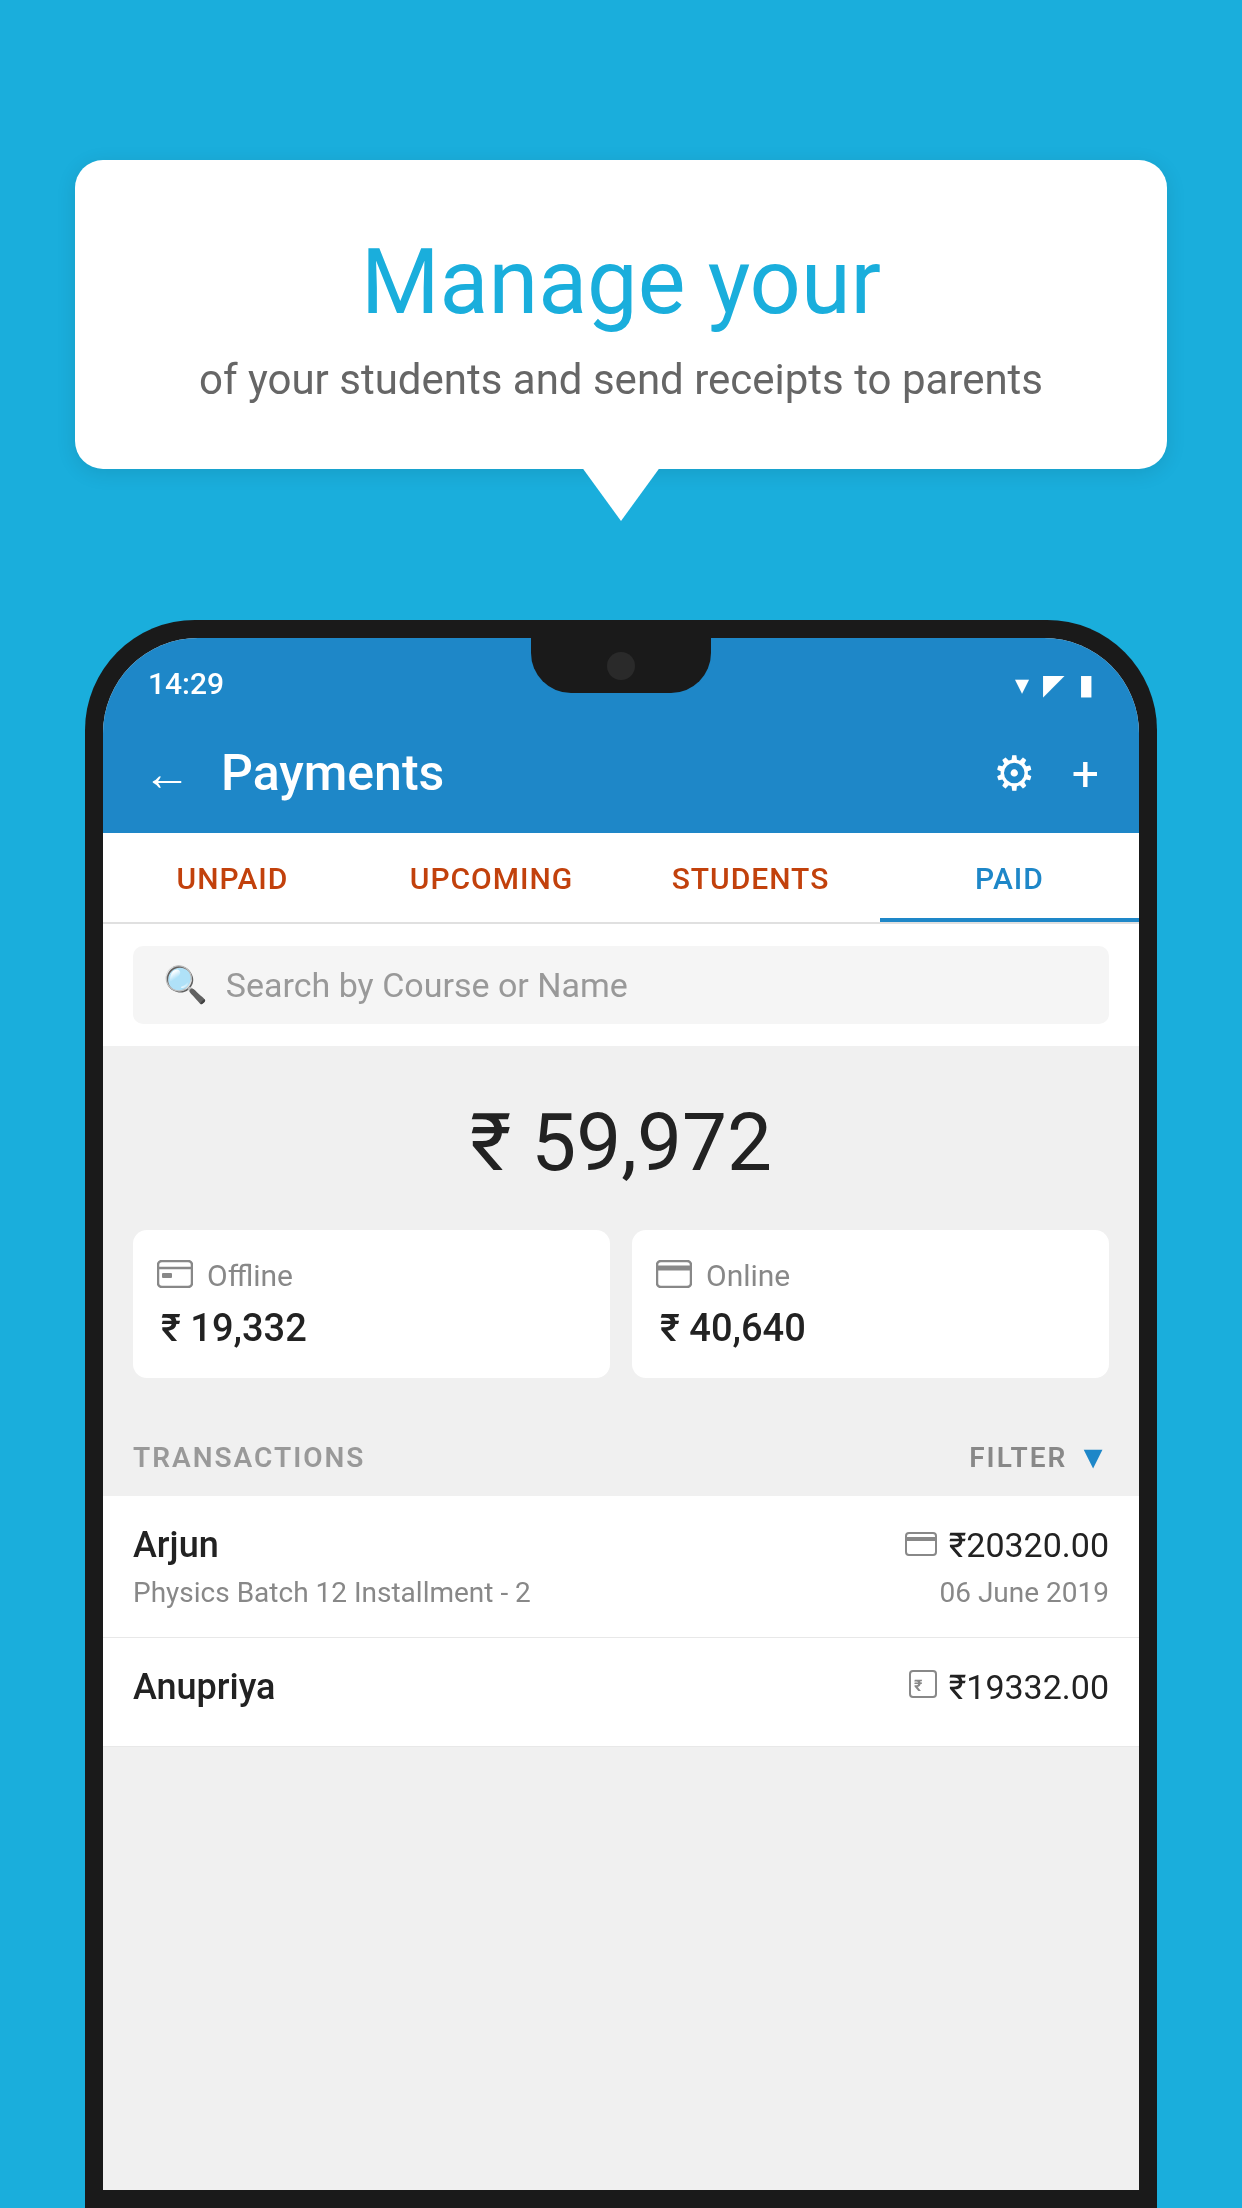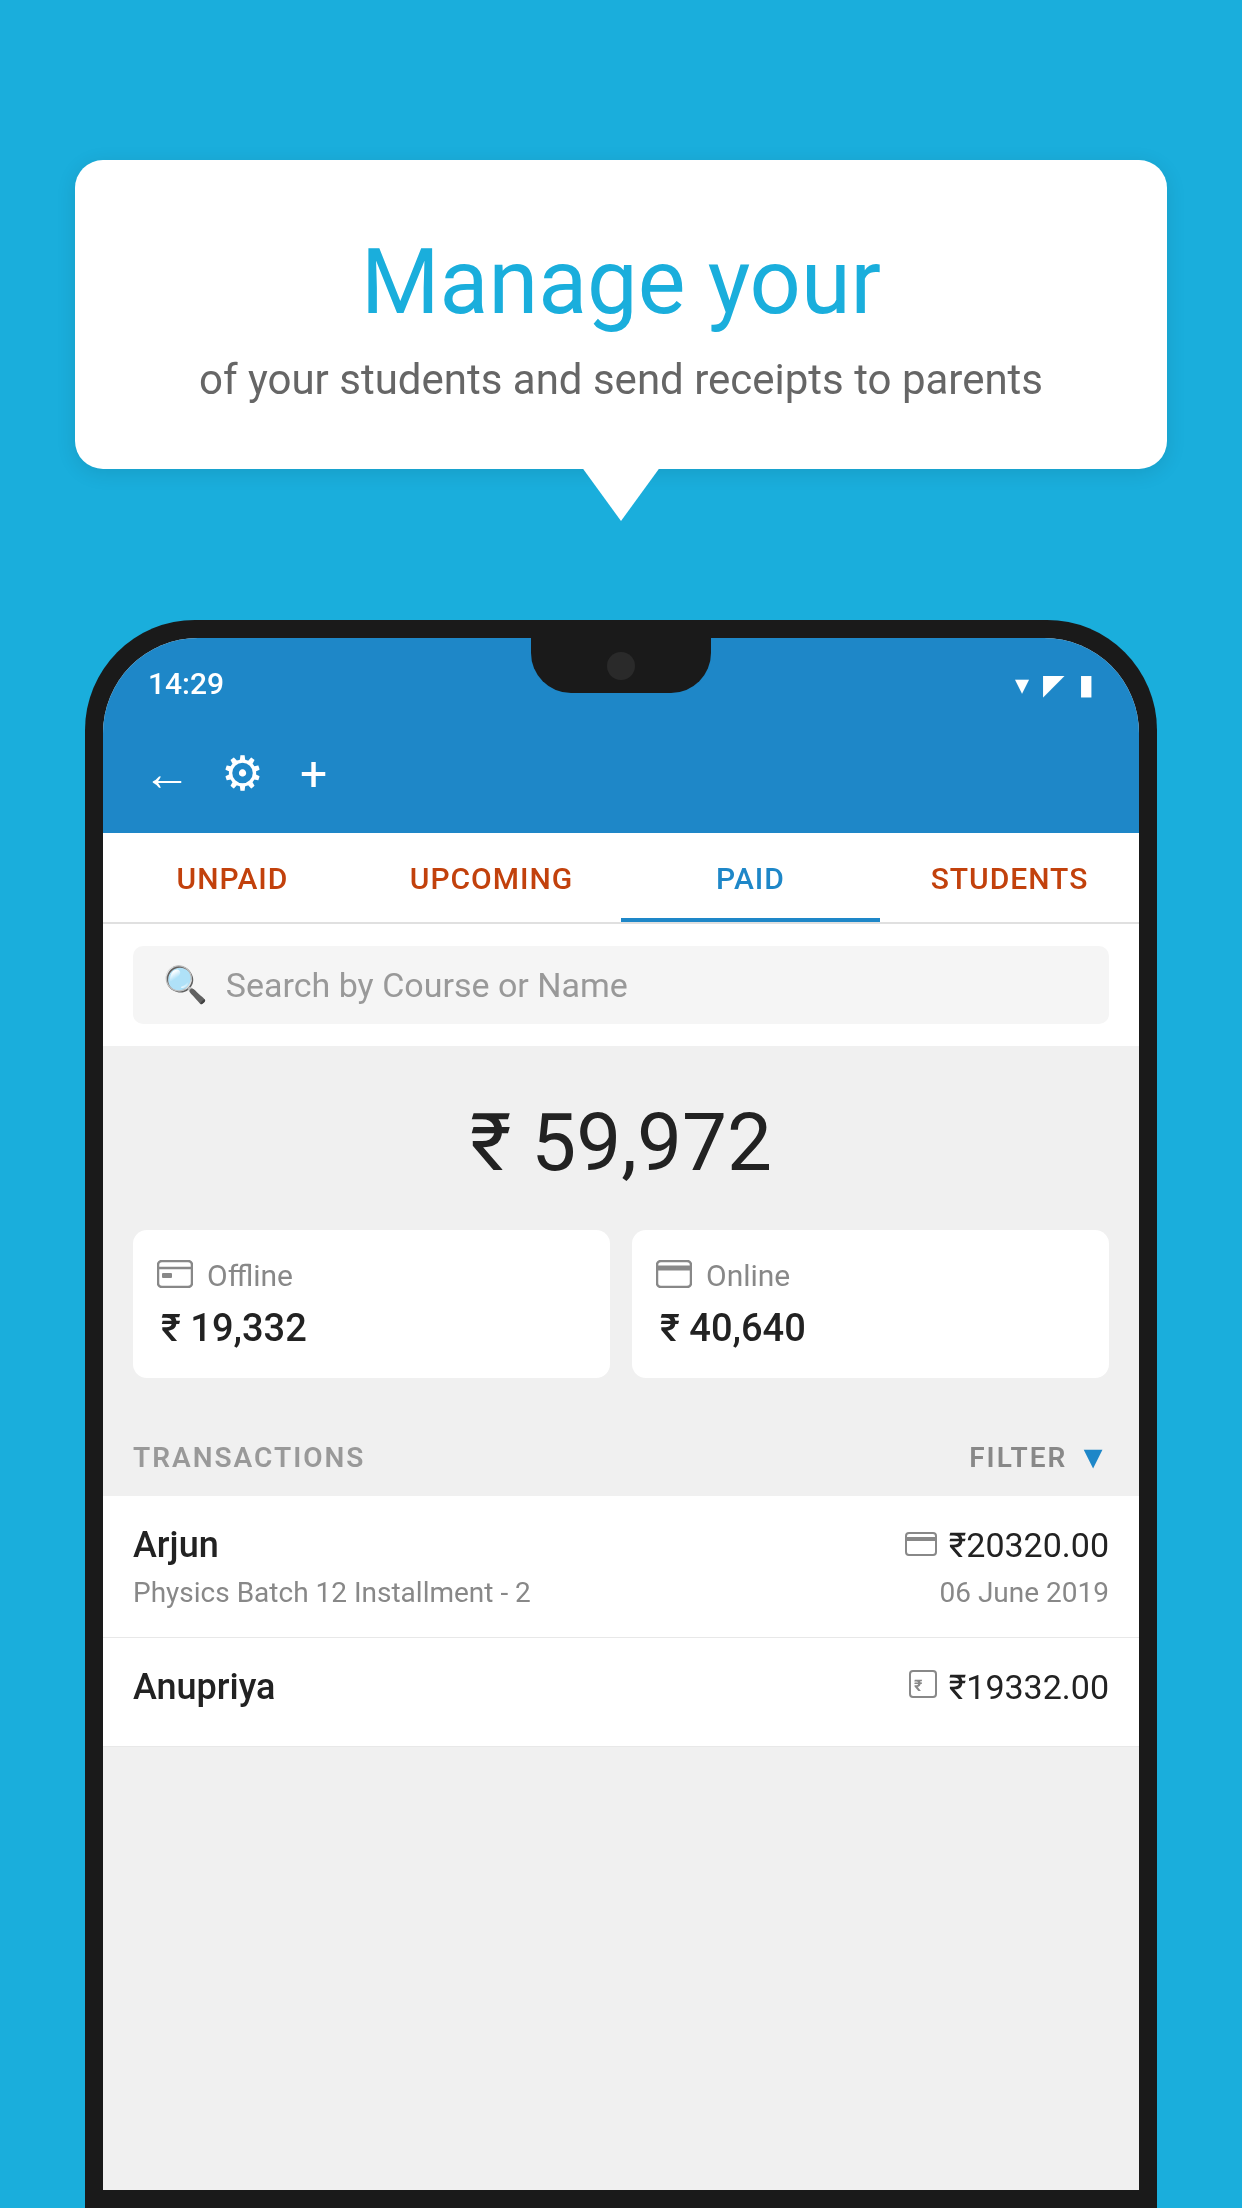--- a/index.html
+++ b/index.html
@@ -377,31 +377,32 @@
       <span class="status-time">14:29</span>
       <div class="status-icons">
         <span class="wifi-icon">▾</span>
         <span class="signal-icon">◤</span>
         <span class="battery-icon">▮</span>
       </div>
     </div>
 
     <div class="app-bar">
       <span class="back-arrow">←</span>
+      <span class="app-title">Payments</span>
       <div class="app-bar-icons">
         <span class="gear-icon">⚙</span>
         <span class="plus-icon">+</span>
       </div>
     </div>
 
     <div class="tabs">
       <div class="tab">UNPAID</div>
       <div class="tab">UPCOMING</div>
+      <div class="tab">STUDENTS</div>
       <div class="tab active">PAID</div>
-      <div class="tab">STUDENTS</div>
     </div>
 
     <div class="search-container">
       <div class="search-box">
         <span class="search-box-icon">🔍</span>
         <span class="search-placeholder">Search by Course or Name</span>
       </div>
     </div>
 
     <div class="payment-summary">

